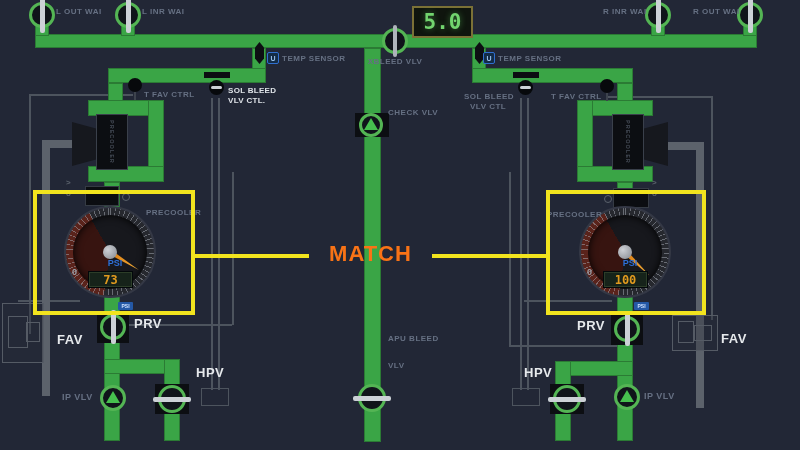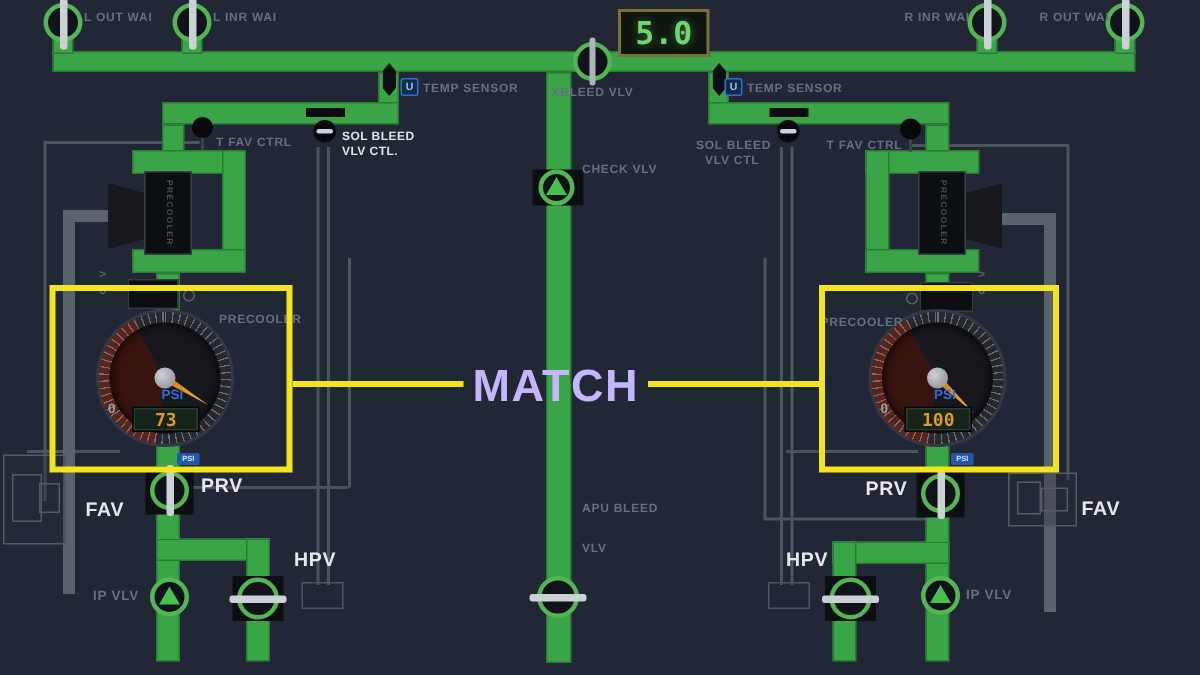--- a/index.html
+++ b/index.html
@@ -57,21 +57,21 @@
   .gpsi{position:absolute;left:10px;right:0;top:52px;text-align:center;color:#2e6fd6;font-size:9px;font-weight:800;z-index:8;}
   .gzero{position:absolute;left:8px;top:61px;color:#9aa0a8;font-size:9px;font-weight:bold;z-index:8;}
   .greadout{position:absolute;left:24px;top:65px;width:45px;height:17px;background:#16231a;border:1px solid #02070a;
     box-shadow:inset 0 0 0 1px #2c3d28;color:#e09a1e;font-family:"DejaVu Sans Mono",monospace;font-size:12px;
     font-weight:bold;text-align:center;line-height:17px;z-index:8;box-sizing:border-box;}
   .chip{position:absolute;width:15px;height:8px;background:#2458a6;color:#cfe2ff;font-size:5px;font-weight:bold;
     text-align:center;line-height:8px;z-index:8;border-radius:1px;}
   
   .ybox{position:absolute;border:4px solid #f2e41e;box-sizing:border-box;z-index:9;}
   .yline{position:absolute;background:#f2e41e;height:4px;z-index:9;}
-  .ymatch{position:absolute;color:#c4b5fd;font-size:30px;font-weight:800;letter-spacing:1px;text-align:center;z-index:9;}
+  .ymatch{position:absolute;color:#f97316;font-size:22px;font-weight:800;letter-spacing:1px;text-align:center;z-index:9;}
 </style>
 </head>
 <body>
 
 <div id="canvas">
 
   <div class="wire" style="left:29px;top:94px;width:104px;height:1.5px"></div>
   <div class="wire" style="left:29px;top:94px;width:1.5px;height:240px"></div>
   <div class="wire" style="left:211px;top:98px;width:1.5px;height:292px"></div>
   <div class="wire" style="left:218px;top:98px;width:1.5px;height:292px"></div>

